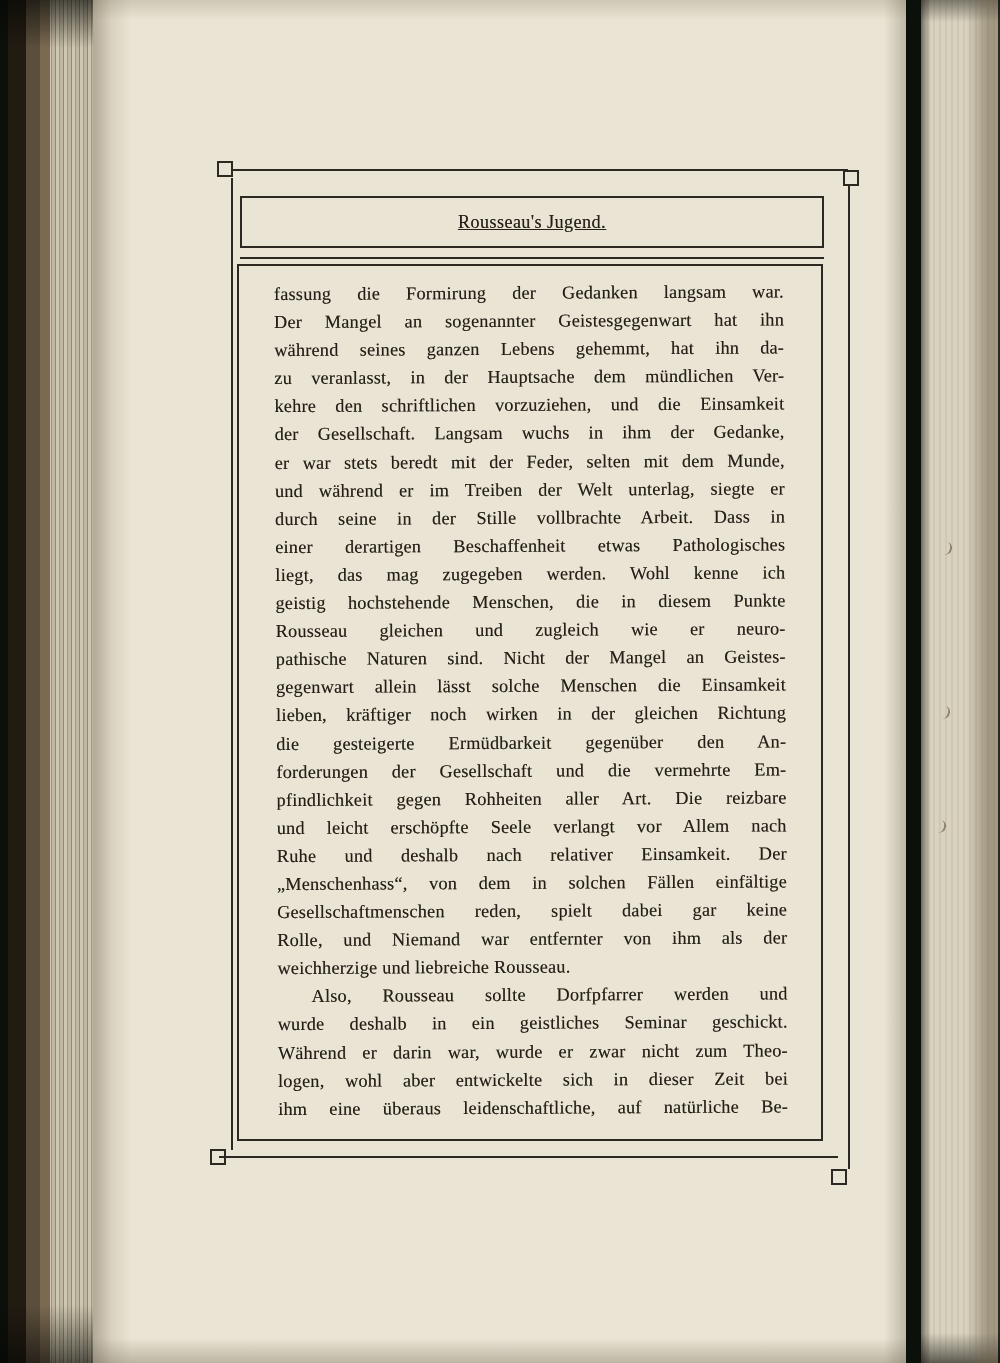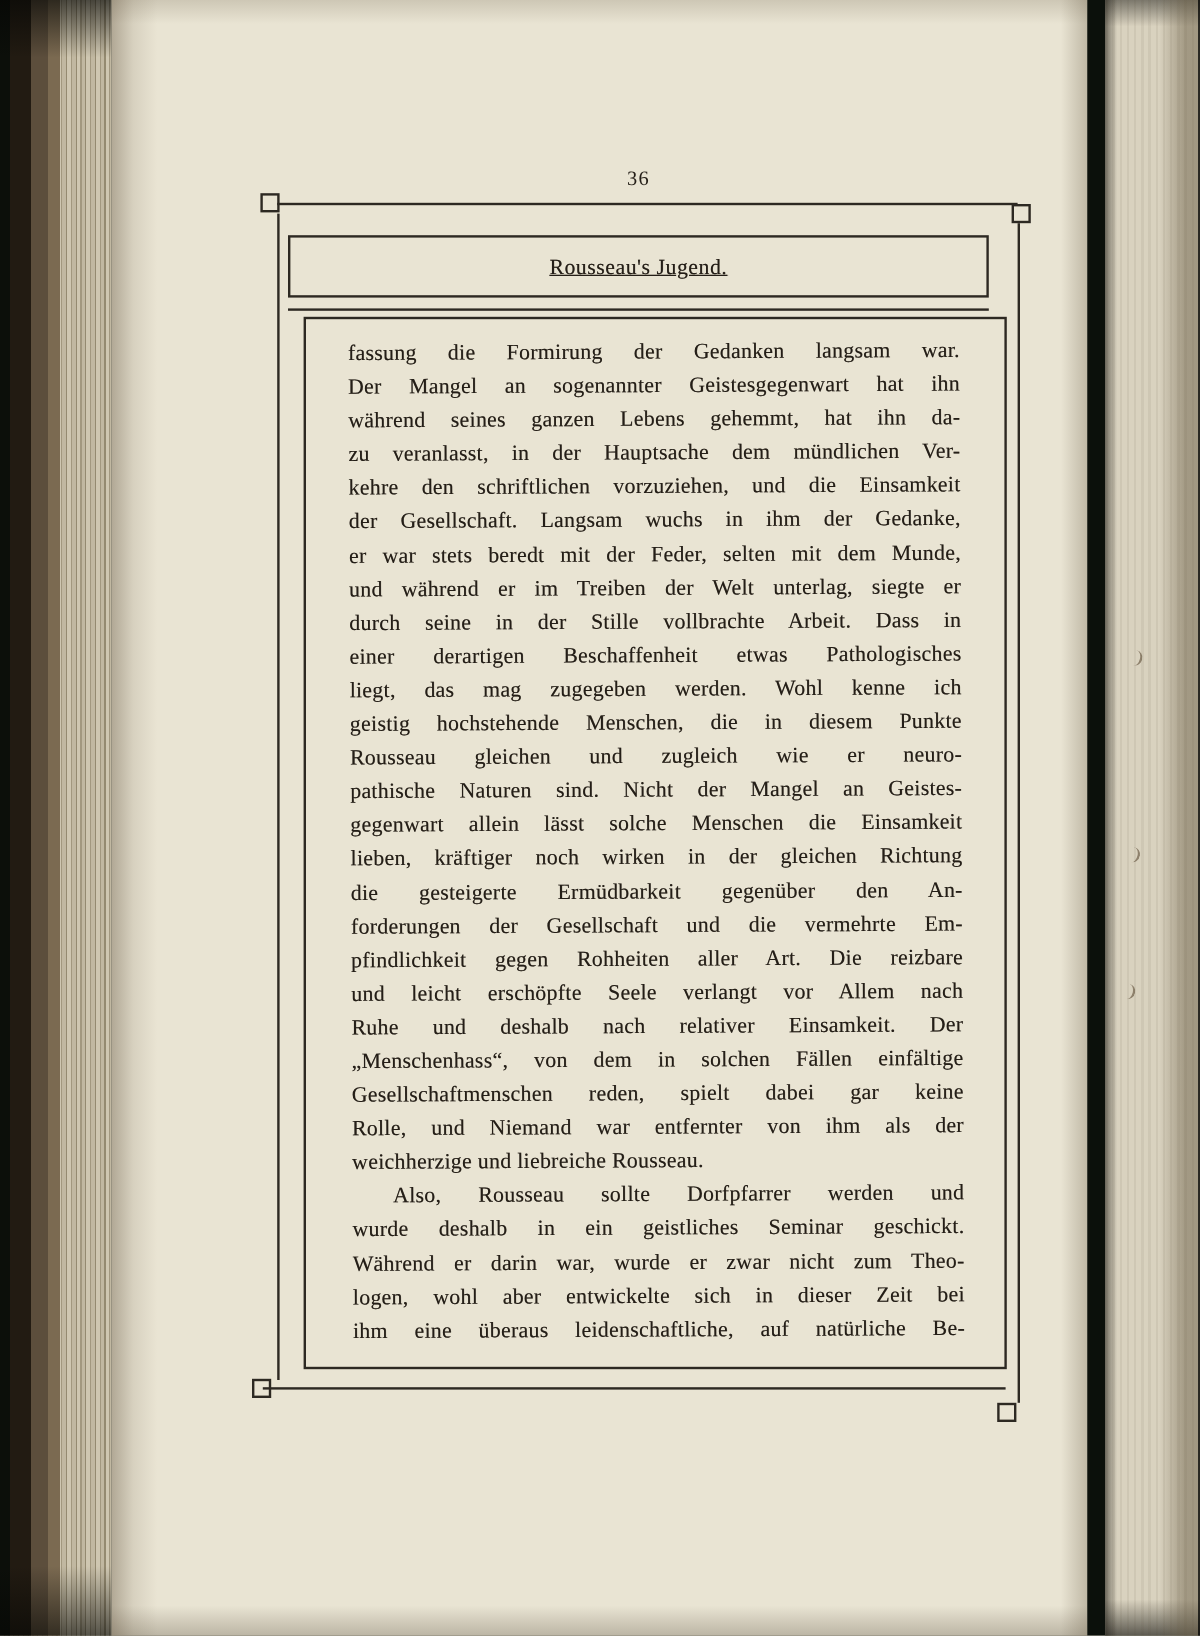--- a/index.html
+++ b/index.html
@@ -80,21 +80,21 @@
   }
   .header-box span{
     color:var(--ink);font-size:18px;letter-spacing:.5px;
     text-shadow:.2px 0 0 rgba(35,28,20,.6);
     text-decoration:underline;
   }
   .header-underline{left:147px;top:257px;width:584px;height:2px;}
 
   
   .text-box{
-    position:absolute;left:160px;top:264px;width:586px;height:877px;
+    position:absolute;left:144px;top:264px;width:586px;height:877px;
     box-sizing:border-box;border:2px solid var(--rule);
     padding:13px 35px 0 37px;overflow:hidden;
   }
   .body-text{
     transform:rotate(-0.3deg);transform-origin:40% 50%;
     color:var(--ink);
   }
   .line{
     font:400 18.2px/28.1px "Liberation Serif", serif;
     letter-spacing:.25px;white-space:normal;
@@ -106,21 +106,20 @@
 </style>
 </head>
 <body>
 
 <div class="stage">
 
   <div class="spine"></div>
 
   <div class="page">
 
-    <div class="page-number">36</div>
 
     <div class="rule top-rule"></div>
     <div class="rule bottom-rule"></div>
     <div class="rule v-rule-left"></div>
     <div class="rule v-rule-right"></div>
     <div class="sq sq-tl"></div>
     <div class="sq sq-tr"></div>
     <div class="sq sq-bl"></div>
     <div class="sq sq-br"></div>
 

